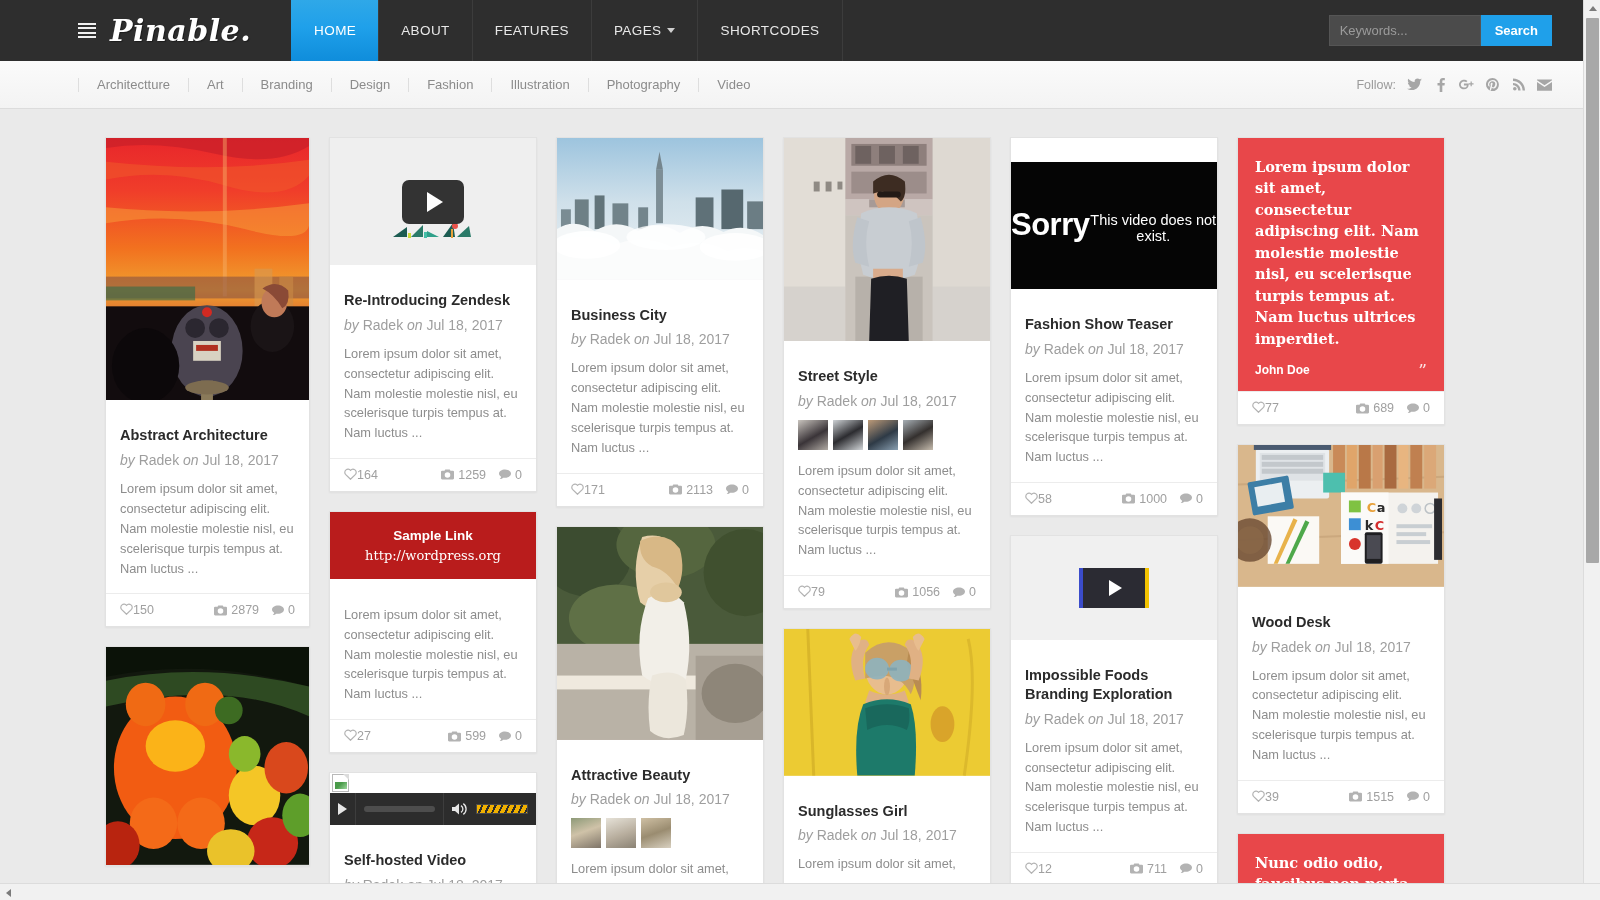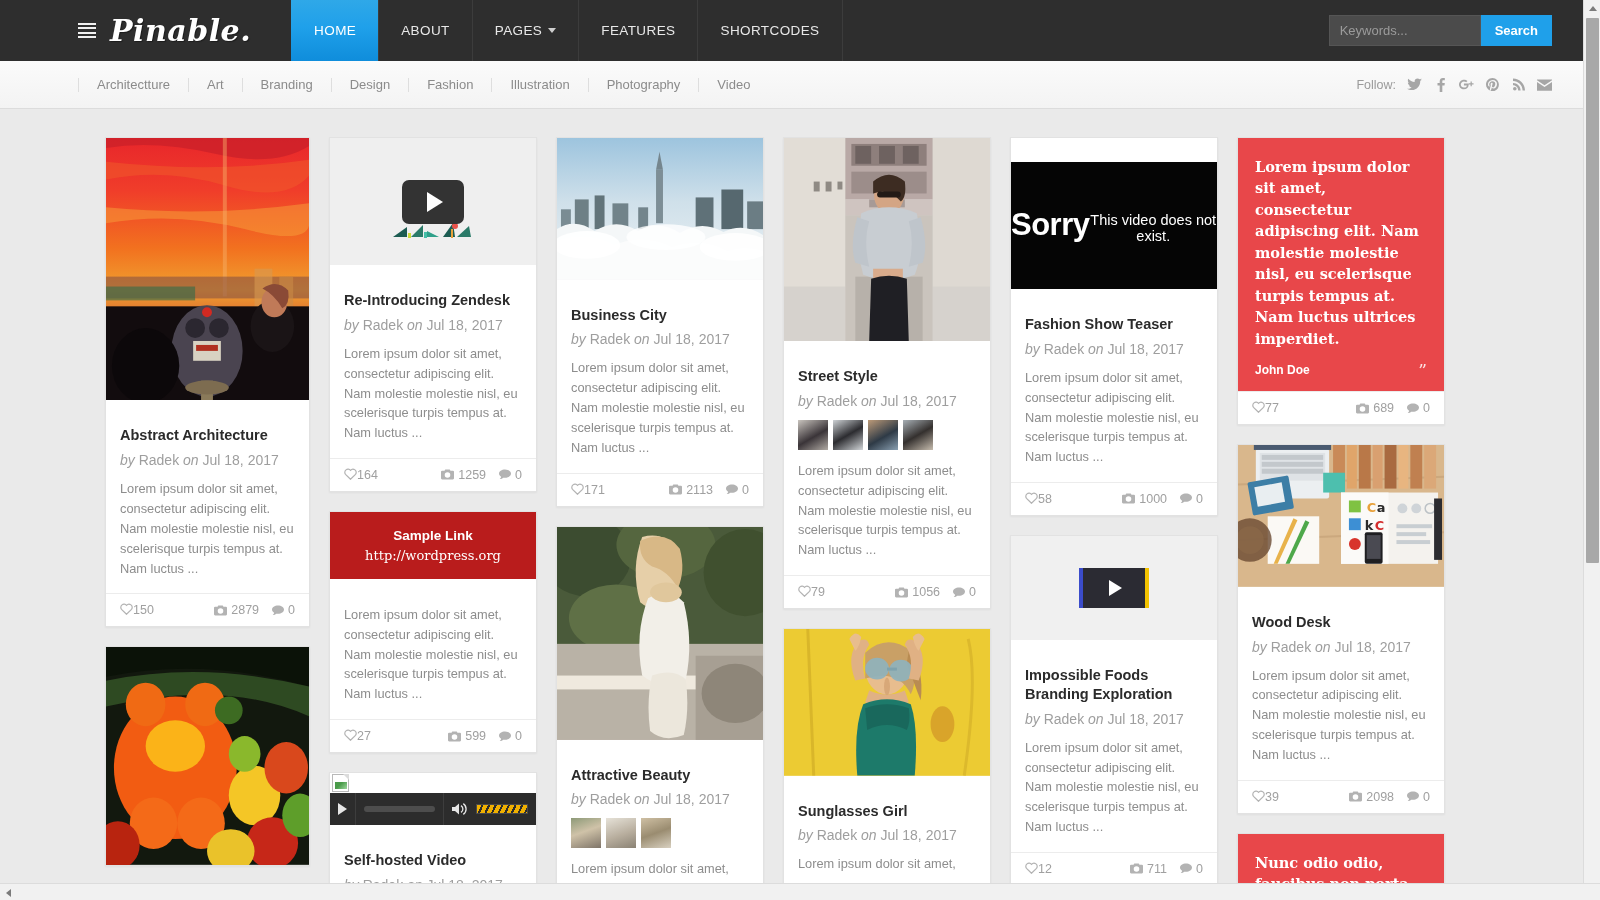--- a/index.html
+++ b/index.html
@@ -310,25 +310,25 @@
   <div class="brand">Pinable.</div>
 
   <nav class="mainnav">
     <a href="#" class="active">
         <span>HOME</span>
       </a>
     <a href="#">
         <span>ABOUT</span>
       </a>
     <a href="#">
+        <span>FEATURES</span>
+      </a>
+    <a href="#">
         <span>PAGES</span>
         <span class="caret"></span>
-      </a>
-    <a href="#">
-        <span>FEATURES</span>
       </a>
     <a href="#">
         <span>SHORTCODES</span>
       </a>
   </nav>
 
   <div class="searchwrap">
     <input type="text" placeholder="Keywords..." style="">
     <button class="searchbtn">Search</button>
   </div>
@@ -998,21 +998,21 @@
               </span>
           <span>39</span>
         </span>
         <span class="right">
           <span class="stat">
             <span class="ico">
                   <svg width="13" height="11" viewBox="0 0 14 11">
                     <path d="M4.6 0 3.8 1.4H1.2A1.2 1.2 0 0 0 0 2.6v7A1.2 1.2 0 0 0 1.2 10.8h11.6A1.2 1.2 0 0 0 14 9.6v-7a1.2 1.2 0 0 0-1.2-1.2h-2.6L9.4 0H4.6zm2.4 3a3 3 0 1 1 0 6 3 3 0 0 1 0-6z"></path>
                   </svg>
                 </span>
-            <span>2098</span>
+            <span>1515</span>
           </span>
           <span class="stat">
             <span class="ico">
                   <svg width="12" height="11" viewBox="0 0 13 11">
                     <path d="M6.5 0C2.9 0 0 2 0 4.5c0 1.4.9 2.6 2.3 3.4-.1.8-.6 1.8-1.5 2.6 1.6-.2 3-.9 3.8-1.6.6.1 1.2.2 1.9.2 3.6 0 6.5-2 6.5-4.6S10.1 0 6.5 0z"></path>
                   </svg>
                 </span>
             <span>0</span>
           </span>
         </span>

